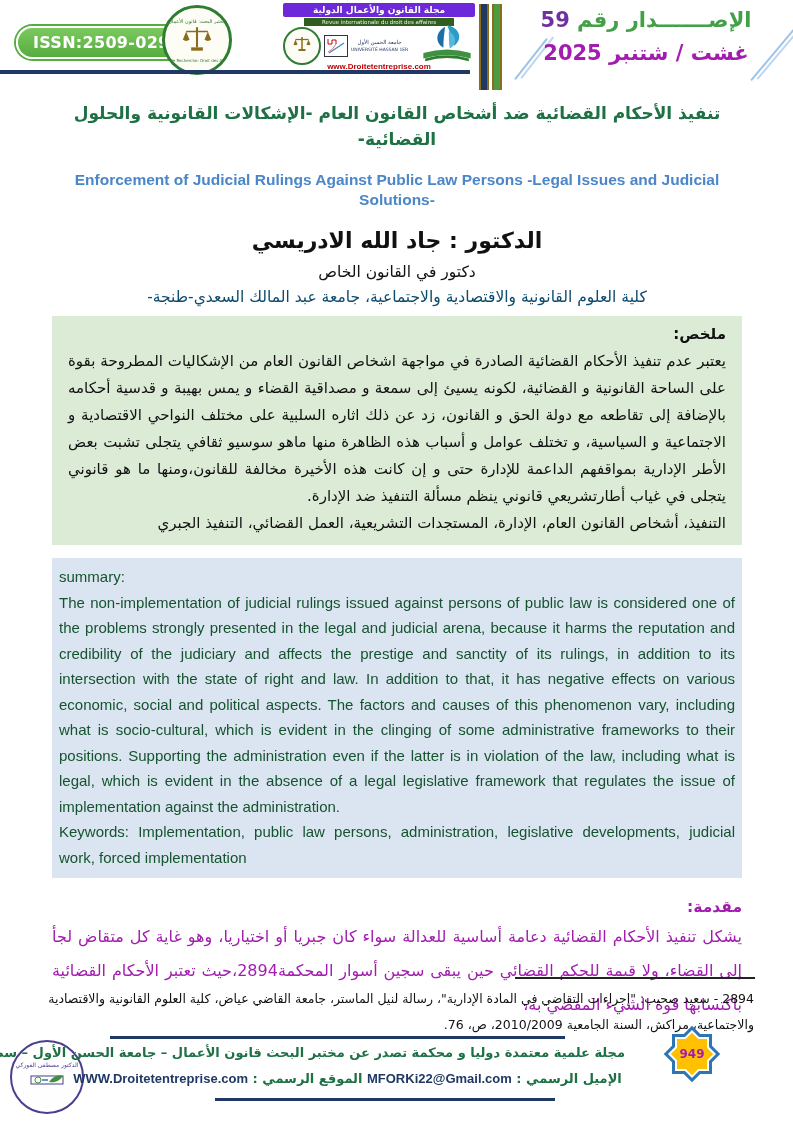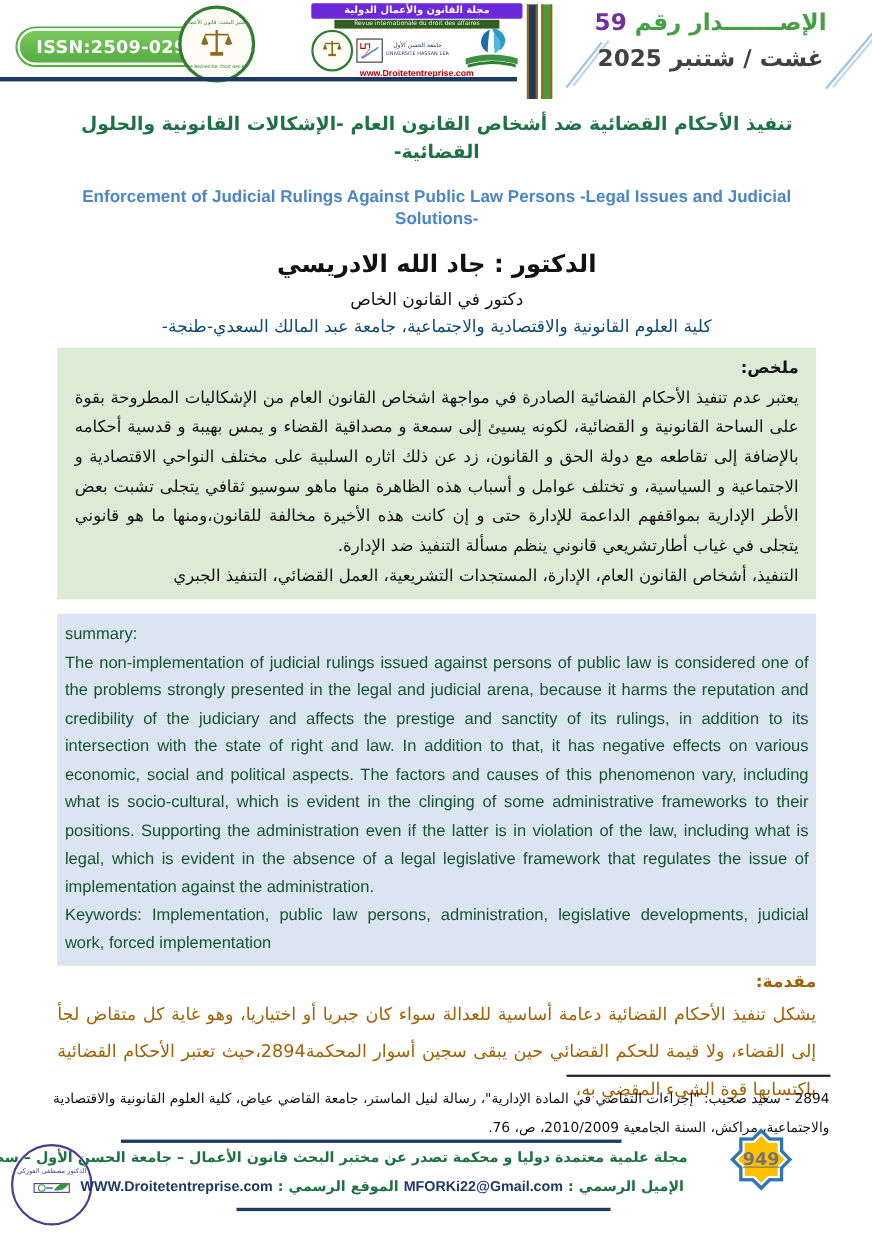--- a/index.html
+++ b/index.html
@@ -43,42 +43,42 @@
   .jl-site{color:#c00000;font-weight:bold;font-size:8px;text-align:center;margin-top:-4px;
     font-family:"Liberation Sans","DejaVu Sans",sans-serif;}
   .hdr-rule{position:absolute;left:0;top:70px;width:470px;height:4px;background:#1f3864;}
   .vbars{position:absolute;left:479px;top:4px;height:86px;display:flex;gap:3px;}
   .vbar{width:6px;border-left:2px solid #8a6d1a;border-right:2px solid #8a6d1a;}
   .vbar.navy{background:#1f3864;}
   .vbar.green{background:#4e9a3e;}
   .issue-box{position:absolute;left:505px;top:8px;width:282px;text-align:center;}
   .issue-line1{color:#43a047;font-weight:bold;font-size:21px;direction:rtl;white-space:nowrap;}
   .issue-line1 .num{color:#7030a0;}
-  .issue-line2{color:#404040;font-weight:bold;font-size:21px;margin-top:9px;direction:rtl;white-space:nowrap;}
+  .issue-line2{color:#a21caf;font-weight:bold;font-size:21px;margin-top:9px;direction:rtl;white-space:nowrap;}
   .slash{position:absolute;height:2px;background:#9dc3e6;box-shadow:5px 4px 0 #bdd7ee;}
   .slash.left{left:505px;top:58px;width:52px;transform:rotate(-52deg);}
   .slash.right{left:735px;top:45px;width:90px;transform:rotate(-50deg);}
 
   
   .content{position:absolute;top:100px;left:52px;width:690px;}
   .title-ar{color:#1e7145;font-weight:bold;font-size:17px;line-height:26px;
     text-align:center;direction:rtl;}
   .title-en{color:#4a86c8;font-weight:bold;font-size:15.5px;line-height:20px;
     text-align:center;margin-top:18px;font-family:"Liberation Sans","DejaVu Sans",sans-serif;}
   .author{font-weight:bold;font-size:22px;text-align:center;margin-top:18px;direction:rtl;color:#111;}
   .degree{font-size:15.5px;text-align:center;margin-top:10px;direction:rtl;color:#111;}
   .affiliation{font-size:15.5px;text-align:center;margin-top:7px;direction:rtl;color:#0c4a6e;}
 
   .abs-ar{margin-top:10px;background:#dcebd6;padding:5px 16px 8px;
     direction:rtl;text-align:justify;font-size:15px;line-height:27px;color:#111;}
   .abs-ar .h{font-weight:bold;}
   .abs-en{margin-top:13px;background:#dbe5f1;padding:6px 7px 8px;
     font-size:15px;line-height:25.5px;text-align:justify;color:#14532d;
     font-family:"Liberation Sans","DejaVu Sans",sans-serif;}
-  .intro{margin-top:1px;direction:rtl;color:#a16207;}
+  .intro{margin-top:16px;direction:rtl;color:#a21caf;}
   .intro .h{font-weight:bold;font-size:15.5px;line-height:26px;}
   .intro .b{font-size:16px;line-height:34px;text-align:justify;}
 
   
   .fn-sep{position:absolute;left:515px;top:977px;width:240px;height:2px;background:#222;}
   .footnote{position:absolute;left:42px;top:986px;width:712px;
     direction:rtl;font-size:12.5px;line-height:26px;text-align:right;color:#111;}
 
   
   .ftr-line{position:absolute;height:3px;background:#1f3864;}
@@ -95,21 +95,21 @@
   .stamp .nm{font-size:6px;color:#4a3f8f;direction:rtl;white-space:nowrap;}
   .badge{position:absolute;left:662px;top:1024px;width:60px;height:60px;}
   .sq{position:absolute;left:50%;top:50%;}
   .sq.b1{width:40px;height:40px;background:#2e75b6;transform:translate(-50%,-50%);}
   .sq.b2{width:40px;height:40px;background:#2e75b6;transform:translate(-50%,-50%) rotate(45deg);}
   .sq.w1{width:34px;height:34px;background:#fff;transform:translate(-50%,-50%);}
   .sq.w2{width:34px;height:34px;background:#fff;transform:translate(-50%,-50%) rotate(45deg);}
   .sq.g1{width:30px;height:30px;background:#ffc000;transform:translate(-50%,-50%);}
   .sq.g2{width:30px;height:30px;background:#ffc000;transform:translate(-50%,-50%) rotate(45deg);}
   .badge-num{position:absolute;left:50%;top:50%;transform:translate(-50%,-50%);
-    color:#737373;font-weight:bold;font-size:16px;z-index:2;text-decoration:underline;}
+    color:#a21caf;font-weight:bold;font-size:12px;z-index:2;}
 </style>
 </head>
 <body>
 
 <div class="page">
 
   <div class="hdr">
     <div class="issn-badge">ISSN:2509-0291</div>
 
     <div class="lab-logo">

